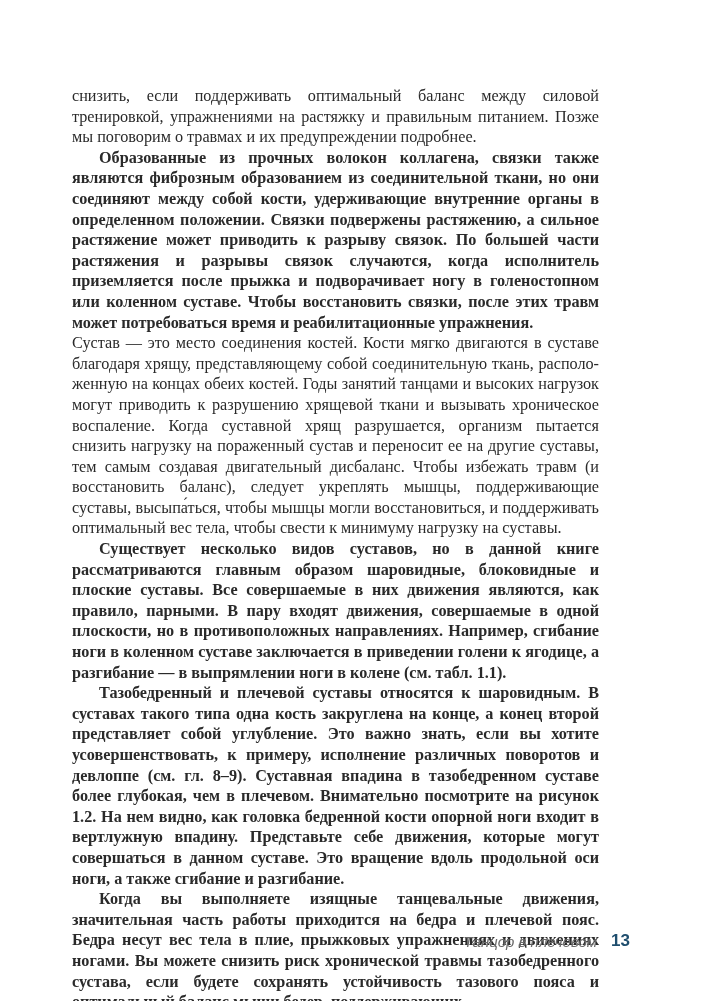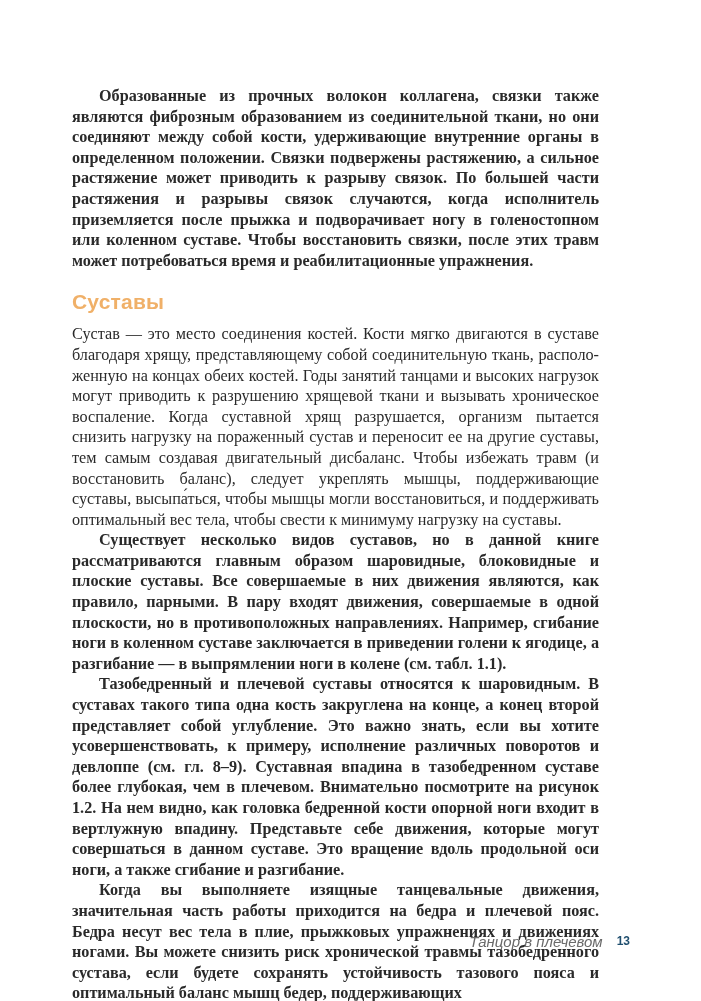--- a/index.html
+++ b/index.html
@@ -16,28 +16,28 @@
     font-family: "Liberation Sans", "DejaVu Sans", sans-serif;
     font-weight: bold; font-size: 21px; line-height: 26px;
     color: #f0b068; margin: 18px 0 9px 0; letter-spacing: 0.2px;
   }
   .footer {
     position: absolute; left: 440px; top: 929px; width: 190px; height: 24px;
     display: flex; align-items: center; justify-content: flex-end; gap: 14px;
     font-family: "Liberation Sans", "DejaVu Sans", sans-serif;
   }
   .footer .title { font-style: italic; font-size: 15px; color: #6a6a6a; }
-  .footer .num { font-weight: bold; font-size: 12px; color: #1f4e6e; }
+  .footer .num { font-weight: bold; font-size: 17px; color: #1f4e6e; }
 </style>
 </head>
 <body>
 
 <div class="page">
+  <p>снизить, если поддерживать оптимальный баланс между силовой тренировкой, упражнениями на растяжку и правильным питанием. Позже мы поговорим о травмах и их предупреждении подробнее.</p>
   <p class="indent">Образованные из прочных волокон коллагена, связки также являются фиброзным образованием из соединительной ткани, но они соединяют меж­ду собой кости, удерживающие внутренние органы в определенном положе­нии. Связки подвержены растяжению, а сильное растяжение может приводить к разрыву связок. По большей части растяжения и разрывы связок случают­ся, когда исполнитель приземляется после прыжка и подворачивает ногу в голеностопном или коленном суставе. Чтобы восстановить связки, после этих травм может потребоваться время и реабилитационные упражнения.</p>
-  <h2>Суставы</h2>
   <p>Сустав — это место соединения костей. Кости мягко двигаются в суставе благодаря хрящу, представляющему собой соединительную ткань, располо­женную на концах обеих костей. Годы занятий танцами и высоких нагрузок могут приводить к разрушению хрящевой ткани и вызывать хроническое воспаление. Когда суставной хрящ разрушается, организм пытается снизить нагрузку на пораженный сустав и переносит ее на другие суставы, тем самым создавая двигательный дисбаланс. Чтобы избежать травм (и восстановить баланс), следует укреплять мышцы, поддерживающие суставы, высыпа́ться, чтобы мышцы могли восстановиться, и поддерживать оптимальный вес тела, чтобы свести к минимуму нагрузку на суставы.</p>
   <p class="indent">Существует несколько видов суставов, но в данной книге рассматриваются главным образом шаровидные, блоковидные и плоские суставы. Все соверша­емые в них движения являются, как правило, парными. В пару входят движе­ния, совершаемые в одной плоскости, но в противоположных направлениях. Например, сгибание ноги в коленном суставе заключается в приведении го­лени к ягодице, а разгибание — в выпрямлении ноги в колене (см. табл. 1.1).</p>
   <p class="indent">Тазобедренный и плечевой суставы относятся к шаровидным. В суставах такого типа одна кость закруглена на конце, а конец второй представляет собой углубление. Это важно знать, если вы хотите усовершенствовать, к примеру, исполнение различных поворотов и девлоппе (см. гл. 8–9). Суставная впадина в тазобедренном суставе более глубокая, чем в плечевом. Внимательно посмотрите на рисунок 1.2. На нем видно, как головка бедренной кости опор­ной ноги входит в вертлужную впадину. Представьте себе движения, которые могут совершаться в данном суставе. Это вращение вдоль продольной оси ноги, а также сгибание и разгибание.</p>
   <p class="indent">Когда вы выполняете изящные танцевальные движения, значительная часть работы приходится на бедра и плечевой пояс. Бедра несут вес тела в плие, прыжковых упражнениях и движениях ногами. Вы можете снизить риск хронической травмы тазобедренного сустава, если будете сохранять устой­чивость тазового пояса и оптимальный баланс мышц бедер, поддерживающих</p>
 </div>
 
 <div class="footer">
   <span class="title">Танцор в плечевом</span>
   <span class="num">13</span>
 </div>

